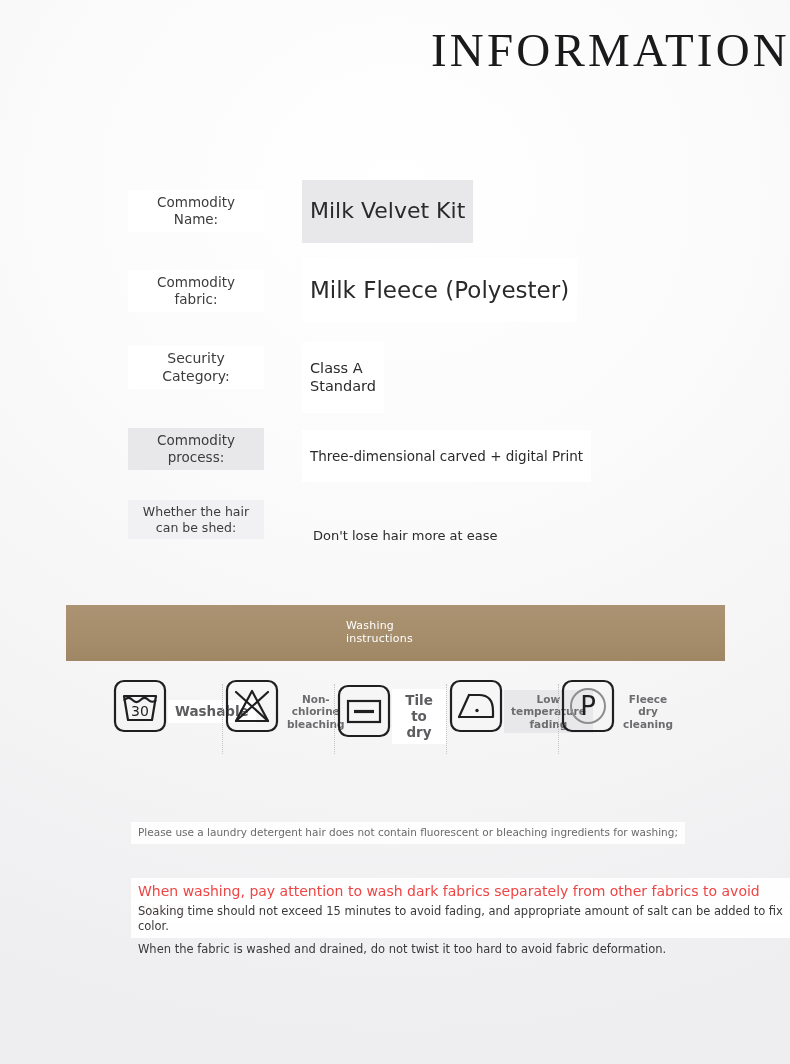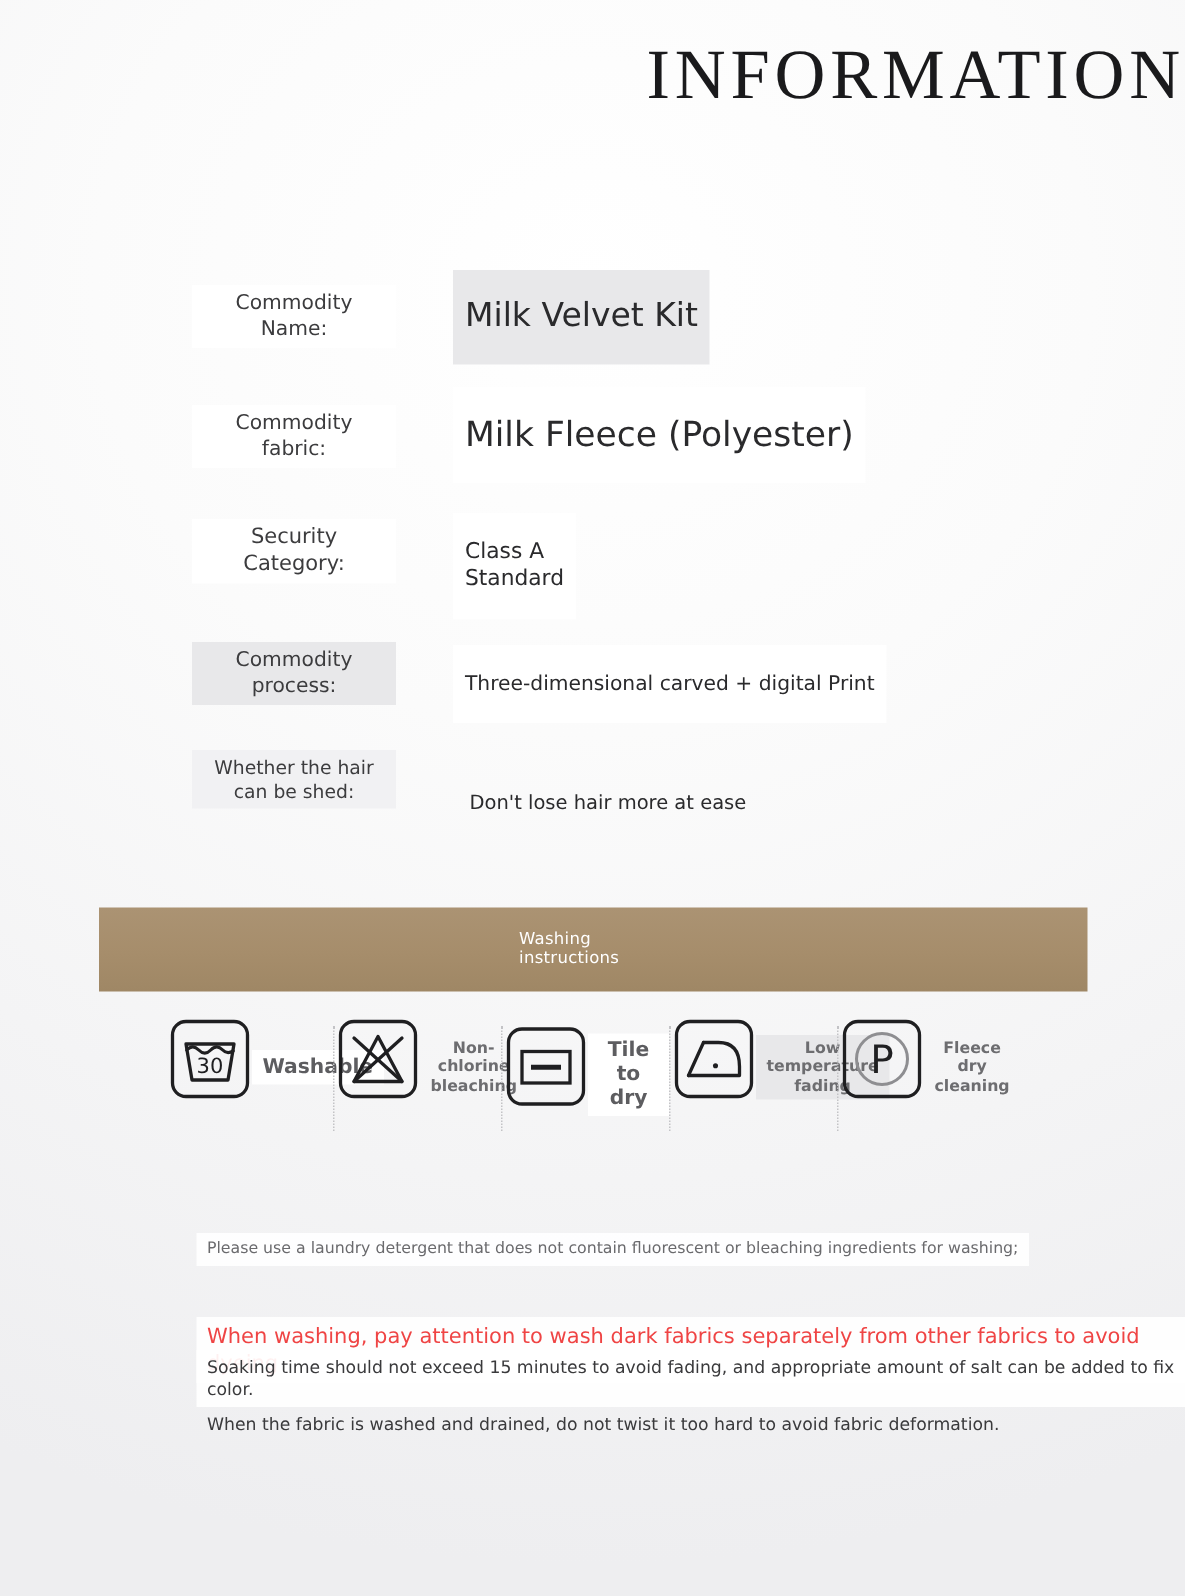--- a/index.html
+++ b/index.html
@@ -268,19 +268,19 @@
           <text x="28" y="37" text-anchor="middle" font-family="DejaVu Sans, sans-serif" font-size="26" fill="#1f1f21">P</text>
         </svg>
       </div>
       <div class="cap cap-sm">Fleece dry
 cleaning</div>
     </div>
 
   </div>
 
   <div class="notes">
-    <div class="note n1 hl-white">Please use a laundry detergent that does not contain fluorescent or bleaching ingredients for washing;</div>
+    <div class="note n1 hl-white">Please use a laundry detergent hair does not contain fluorescent or bleaching ingredients for washing;</div>
     <div class="note n2 hl-white">When washing, pay attention to wash dark fabrics separately from other fabrics to avoid dyeing</div>
     <div class="note n3 hl-white">Soaking time should not exceed 15 minutes to avoid fading, and appropriate amount of salt can be added to fix color.</div>
     <div class="note n4">When the fabric is washed and drained, do not twist it too hard to avoid fabric deformation.</div>
   </div>
 
 </div>
 
 </body></html>

